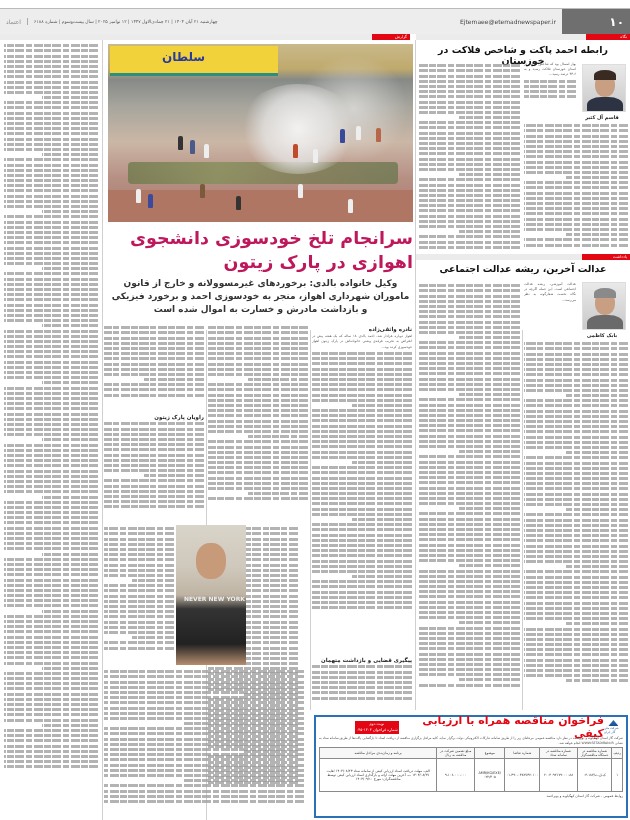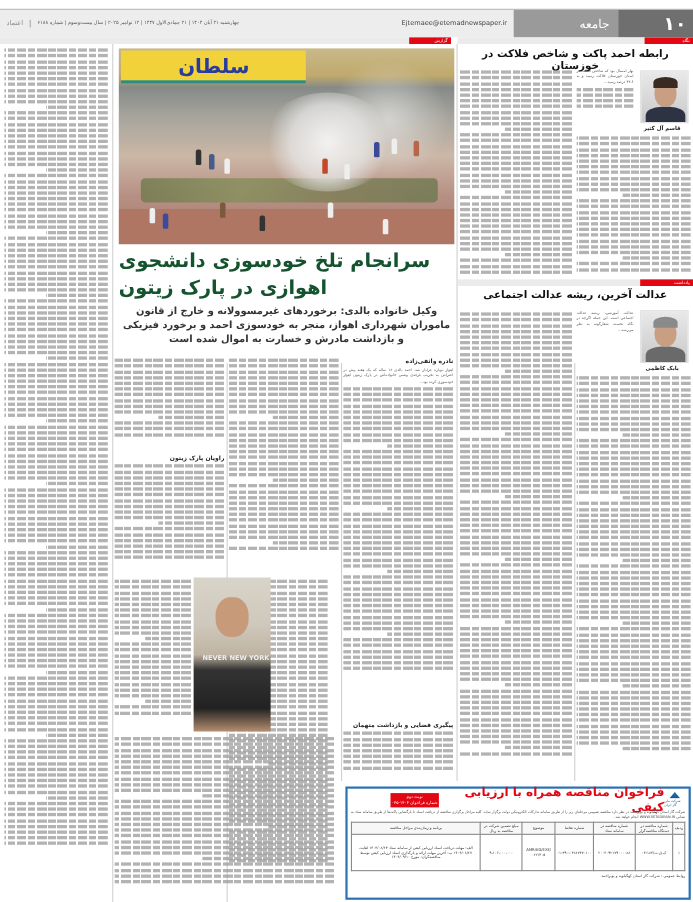--- a/index.html
+++ b/index.html
@@ -5,45 +5,45 @@
   * { box-sizing: border-box; margin: 0; padding: 0; }
   html, body { width: 630px; height: 820px; background: #fff; overflow: hidden; }
   body { font-family: "DejaVu Sans", sans-serif; color: #222; position: relative; direction: rtl; }
 
   .header { position: absolute; top: 8px; left: 0; width: 630px; height: 26px; display: flex; direction: ltr; background: #ededed; border-top: 1px solid #bbb; }
   .header .meta { flex: 1; display: flex; align-items: center; font-size: 4.5px; color: #555; padding: 0 6px; }
   .header .meta .logo { font-size: 6px; color: #888; margin-right: 6px; padding-right: 6px; border-right: 1px solid #aaa; }
   .header .meta .date { direction: rtl; }
   .header .email { width: 150px; display: flex; align-items: center; justify-content: flex-end; font-size: 6px; color: #444; padding-right: 6px; }
   .header .section { width: 95px; background: #9a9a9a; color: #fff; font-size: 11px; display: flex; align-items: center; justify-content: flex-end; padding-right: 8px; }
-  .header .pagenum { width: 68px; background: #6f6f6f; color: #fff; font-size: 17px; font-weight: bold; display: flex; align-items: center; justify-content: flex-end; padding-right: 6px; }
+  .header .pagenum { width: 68px; background: #6f6f6f; color: #fff; font-size: 12px; font-weight: bold; display: flex; align-items: center; justify-content: flex-end; padding-right: 6px; }
 
   .band { position: absolute; top: 34px; height: 6px; background: #ebebeb; }
   .tag { position: absolute; height: 6px; background: #e30613; color: #fff; font-size: 4px; line-height: 6px; padding: 0 3px; text-align: right; }
 
   .col-text { font-size: 3.4px; line-height: 5.2px; color: #555; text-align: justify; overflow: hidden; }
   .filler { display: block; height: 3px; margin: 2.2px 0; background: repeating-linear-gradient(to left, #9a9a9a 0 9px, transparent 9px 10.5px, #9a9a9a 10.5px 17px, transparent 17px 18.5px); opacity: .75; }
   .filler.short { width: 60%; margin-right: 0; }
 
   
   .leftcol { position: absolute; left: 2px; top: 40px; width: 98px; height: 780px; padding: 2px 2px; }
   .vline { position: absolute; width: 1px; background: #d0d0d0; }
 
   
   .photo { position: absolute; left: 108px; top: 44px; width: 305px; height: 178px; background: linear-gradient(180deg, #c9b98a 0%, #bfa96c 14%, #868a87 20%, #a7a59d 35%, #cbb7a6 55%, #b79084 75%, #a77a6b 100%); overflow: hidden; }
   .photo .sign { position: absolute; left: 2px; top: 2px; width: 168px; height: 30px; background: #f2d23a; border-bottom: 3px solid #2b8d83; }
-  .photo .sign span { position: absolute; left: 52px; top: 4px; font-size: 18px; color: #283b9e; font-weight: bold; direction: rtl; }
+  .photo .sign span { position: absolute; left: 52px; top: 4px; font-size: 12px; color: #283b9e; font-weight: bold; direction: rtl; }
   .photo .smoke { position: absolute; left: 130px; top: 40px; width: 120px; height: 90px; border-radius: 50%; background: radial-gradient(circle, rgba(245,245,245,.95) 0%, rgba(230,230,230,.75) 45%, rgba(220,220,220,0) 72%); }
   .photo .smoke2 { position: absolute; left: 190px; top: 10px; width: 110px; height: 110px; border-radius: 50%; background: radial-gradient(circle, rgba(230,230,230,.7) 0%, rgba(220,220,220,0) 70%); }
   .photo .hedge { position: absolute; left: 20px; top: 118px; width: 270px; height: 22px; background: linear-gradient(90deg, #6f7a4c, #848f5a, #7b7c55, #6c7850); opacity: .8; border-radius: 4px; }
   .photo .road { position: absolute; left: 0; bottom: 0; width: 100%; height: 32px; background: #b07664; }
   .photo .p { position: absolute; width: 5px; height: 14px; background: #333; border-radius: 2px 2px 1px 1px; }
 
   
-  .headline { position: absolute; left: 108px; top: 226px; width: 305px; text-align: left; font-size: 17.5px; font-weight: bold; line-height: 24px; color: #14532d; }
+  .headline { position: absolute; left: 108px; top: 226px; width: 305px; text-align: right; font-size: 17.5px; font-weight: bold; line-height: 24px; color: #be185d; }
   .subhead { position: absolute; left: 108px; top: 277px; width: 305px; text-align: center; font-size: 9px; font-weight: bold; line-height: 13px; color: #333; }
 
   .body-col { position: absolute; }
   .subtitle { font-size: 5.5px; font-weight: bold; color: #222; margin: 3px 0 2px; }
 
   
   .portrait2 { position: absolute; left: 176px; top: 525px; width: 70px; height: 140px; background: linear-gradient(180deg, #d9d4c9 0%, #cfc8bc 30%, #bfb4a3 50%, #333 60%, #222 85%, #b58e70 100%); overflow: hidden; }
   .portrait2 .face { position: absolute; left: 20px; top: 18px; width: 30px; height: 36px; border-radius: 45%; background: #c79a7a; }
   .portrait2 .shirt-text { position: absolute; left: 8px; top: 70px; font-size: 6px; color: #eee; font-weight: bold; direction: ltr; }
 
@@ -73,21 +73,20 @@
 </style>
 </head>
 <body>
 
 <div class="header">
   <div class="meta">
     <span class="logo">اعتماد</span>
     <span class="date">چهارشنبه ۲۱ آبان ۱۴۰۴ | ۲۱ جمادی‌الاول ۱۴۴۷ | ۱۲ نوامبر ۲۰۲۵ | سال بیست‌وسوم | شماره ۶۱۸۸</span>
   </div>
   <div class="email">Ejtemaee@etemadnewspaper.ir</div>
-  <div class="section">جامعه</div>
   <div class="pagenum">۱۰</div>
 </div>
 
 <div class="band" style="left:0;width:410px;"></div>
 <div class="band" style="left:416px;width:214px;"></div>
 <div class="tag" style="left:372px;top:34px;width:38px;">گزارش</div>
 <div class="tag" style="left:586px;top:34px;width:44px;">نگاه</div>
 
 <div class="vline" style="left:102px;top:40px;height:780px;"></div>
 <div class="vline" style="left:415px;top:40px;height:670px;"></div>

